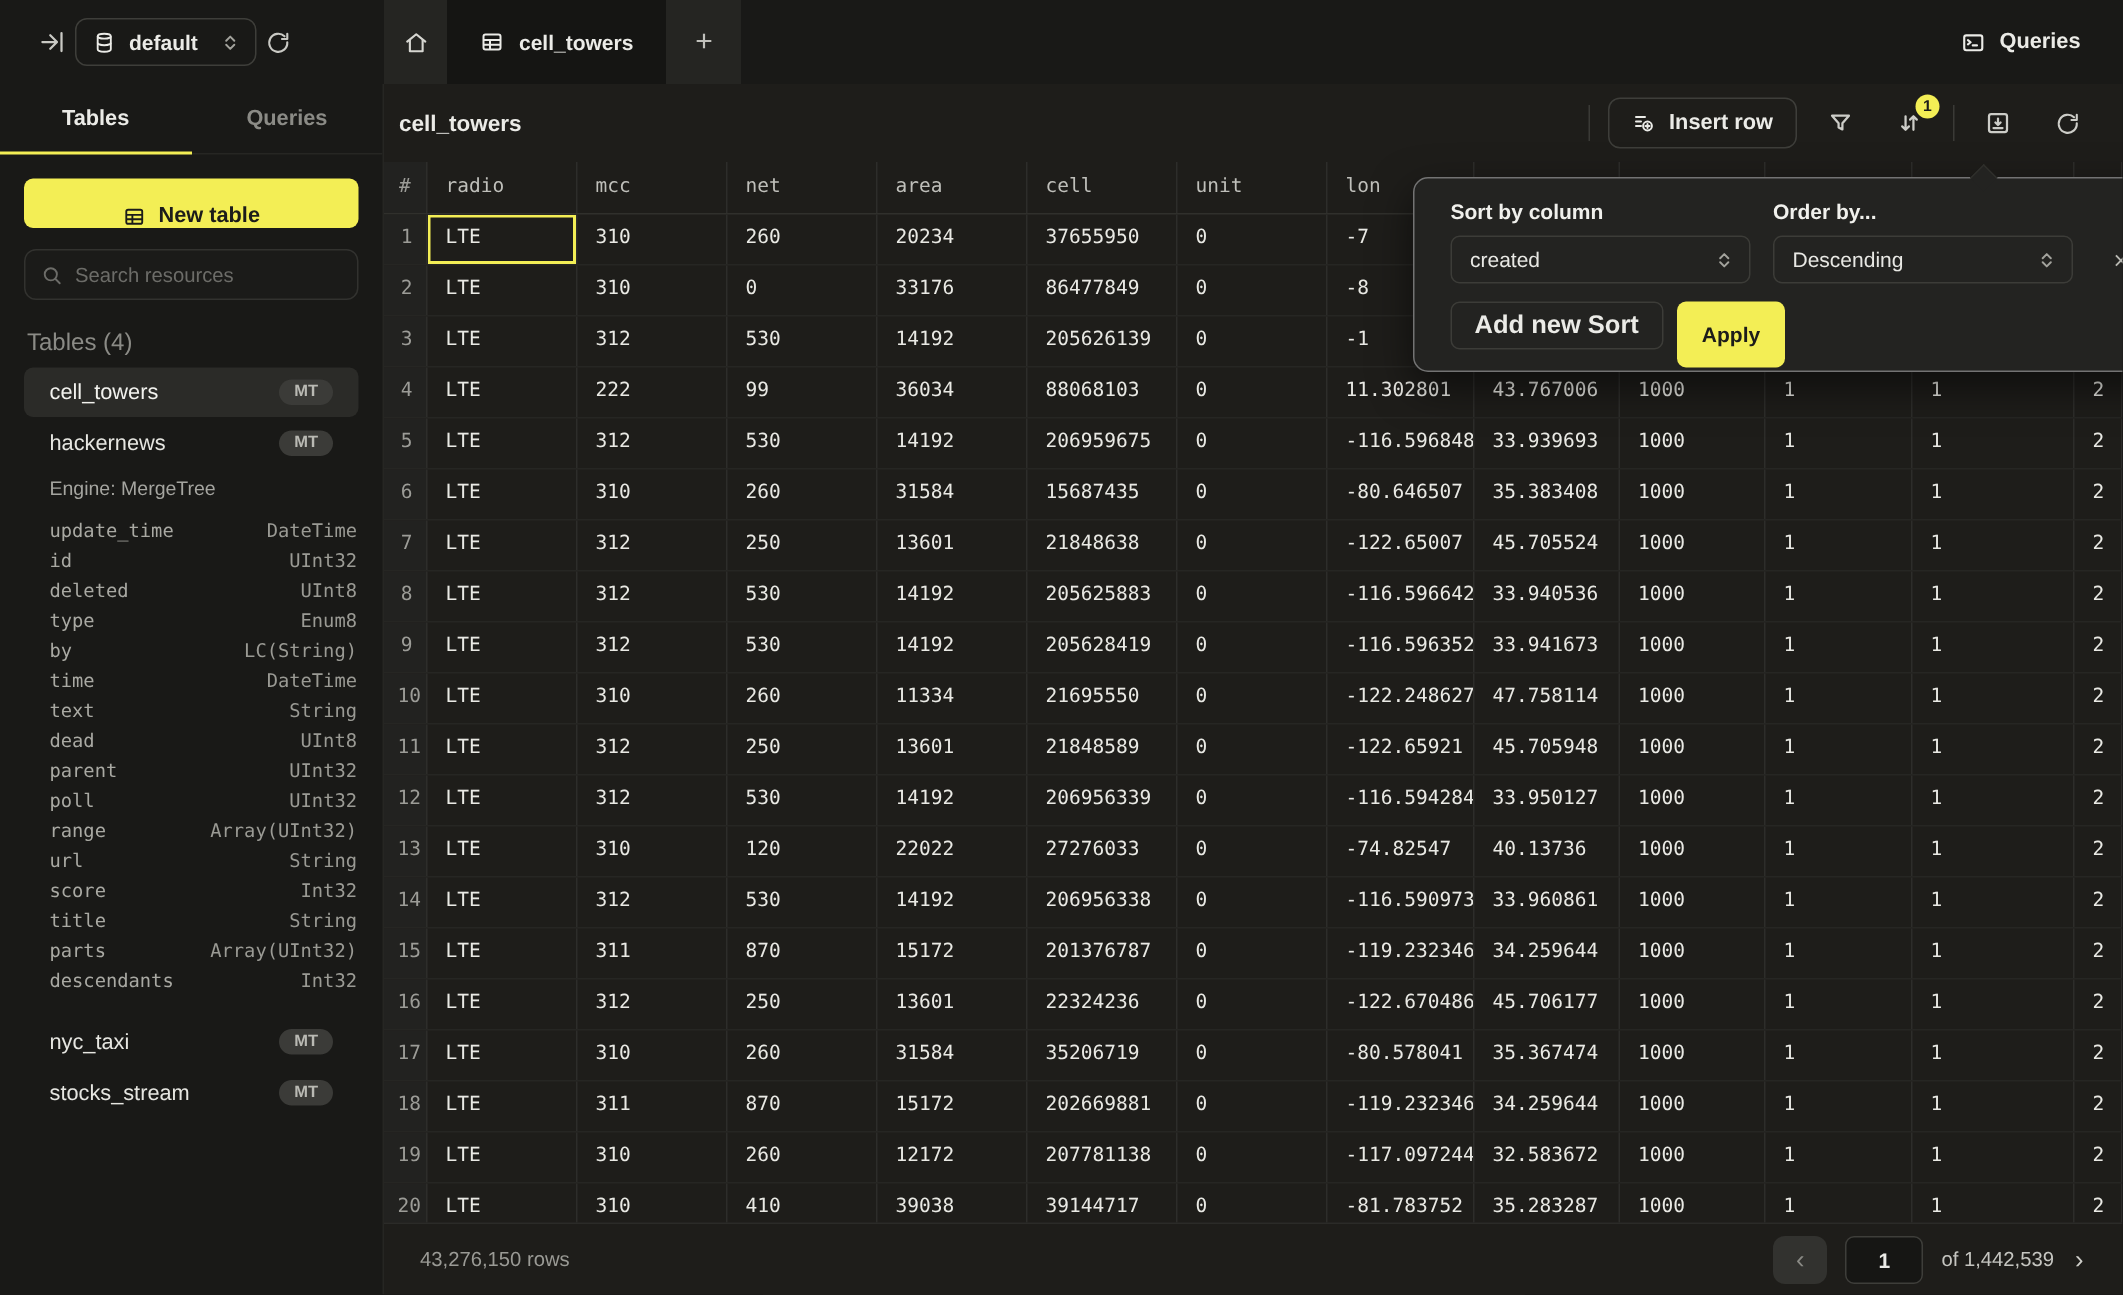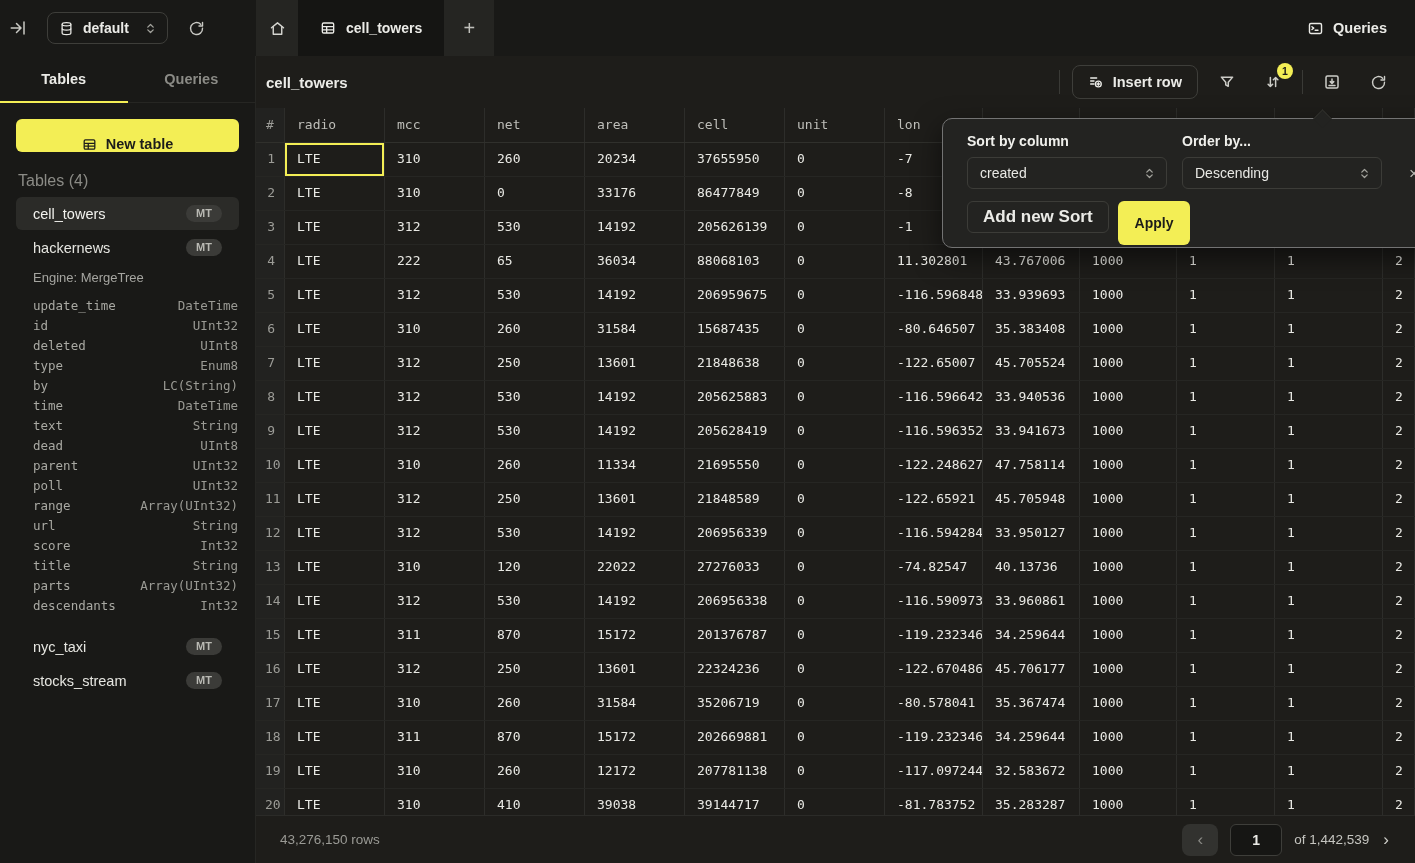--- a/index.html
+++ b/index.html
@@ -19,21 +19,21 @@
     --rownum-bg:#222220;
   }
   *{box-sizing:border-box;margin:0;padding:0;}
   html,body{width:1415px;height:863px;overflow:hidden;}
   body{font-family:"Liberation Sans","DejaVu Sans",sans-serif;background:var(--bg-dark);color:var(--text);-webkit-font-smoothing:antialiased;}
   .app{position:relative;width:1415px;height:863px;display:flex;flex-direction:column;}
   svg{display:block;}
 
   
   .topbar{height:56px;flex:0 0 56px;display:flex;align-items:stretch;background:var(--bg-dark);}
-  .topbar-left{width:256px;flex:0 0 256px;display:flex;align-items:center;gap:14px;padding-left:3px;}
+  .topbar-left{width:256px;flex:0 0 256px;display:flex;align-items:center;padding-left:20px;}
   .iconbtn{display:flex;align-items:center;justify-content:center;width:30px;height:30px;color:#c9c9c4;cursor:pointer;background:none;border:none;}
   .db-select{display:flex;align-items:center;gap:9px;height:32px;padding:0 10px 0 11px;border:1px solid var(--border-strong);border-radius:8px;color:var(--text);font-size:14px;font-weight:600;cursor:pointer;background:transparent;}
   .db-select .chev{margin-left:6px;color:#a2a29c;}
   .tabstrip{display:flex;align-items:stretch;background:var(--bg-raise);}
   .tab-home,.tab-plus{width:42px;display:flex;align-items:center;justify-content:center;color:#d6d6d1;cursor:pointer;}
   .tab-plus{width:50px;color:#c0c0bb;font-size:20px;font-weight:400;}
   .tab-active{display:flex;align-items:center;gap:10px;padding:0 22px;background:#151513;color:var(--text);font-size:14px;font-weight:600;cursor:pointer;}
   .topbar-spacer{flex:1;}
   .queries-btn{display:flex;align-items:center;gap:9px;padding:0 28px 0 12px;color:var(--text);font-size:14.5px;font-weight:600;cursor:pointer;background:none;border:none;}
 
@@ -184,20 +184,29 @@
       <button class="newtable">
         <span>
           <svg width="15" height="15" viewBox="0 0 24 24" fill="none" stroke="currentColor" stroke-width="2">
               <rect x="3.5" y="4.5" width="17" height="15" rx="2"></rect>
               <path d="M3.5 10h17M10 10v9.5M3.5 14.7h17"></path>
             </svg>
         </span>
         <span>New table</span>
       </button>
 
+      <div class="searchbox">
+        <span>
+          <svg width="15" height="15" viewBox="0 0 24 24" fill="none" stroke="currentColor" stroke-width="2" stroke-linecap="round">
+              <circle cx="11" cy="11" r="6.5"></circle>
+              <path d="M16 16l4.5 4.5"></path>
+            </svg>
+        </span>
+        <input placeholder="Search resources" style="">
+      </div>
 
       <div class="section-label">Tables (4)</div>
 
       <div class="side-item selected">
         <span>cell_towers</span>
         <span class="mt-badge">MT</span>
       </div>
 
       <div class="side-item">
         <span>hackernews</span>
@@ -398,21 +407,21 @@
               <div class="cell"></div>
               <div class="cell"></div>
               <div class="cell"></div>
               <div class="cell"></div>
               <div class="cell"></div>
             </div>
             <div class="trow">
               <div class="cell num">4</div>
               <div class="cell">LTE</div>
               <div class="cell">222</div>
-              <div class="cell">65</div>
+              <div class="cell">99</div>
               <div class="cell">36034</div>
               <div class="cell">88068103</div>
               <div class="cell">0</div>
               <div class="cell">11.302801</div>
               <div class="cell">43.767006</div>
               <div class="cell">1000</div>
               <div class="cell">1</div>
               <div class="cell">1</div>
               <div class="cell">2</div>
             </div>

